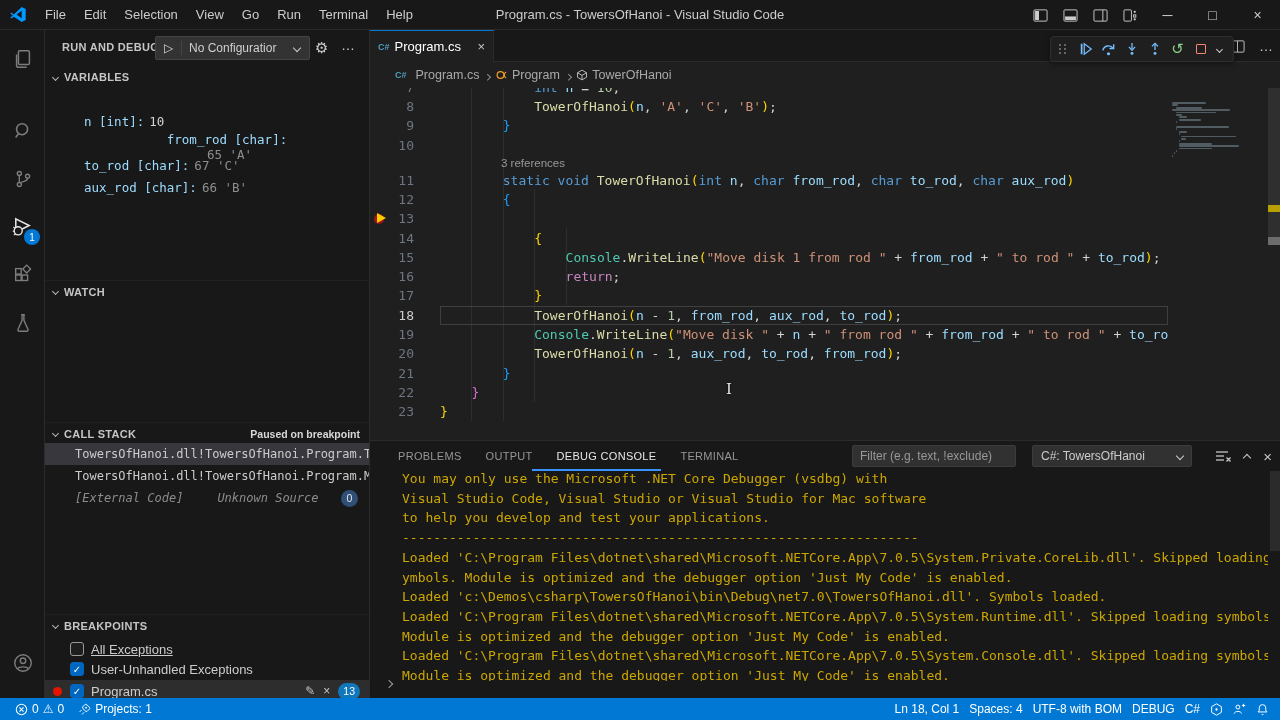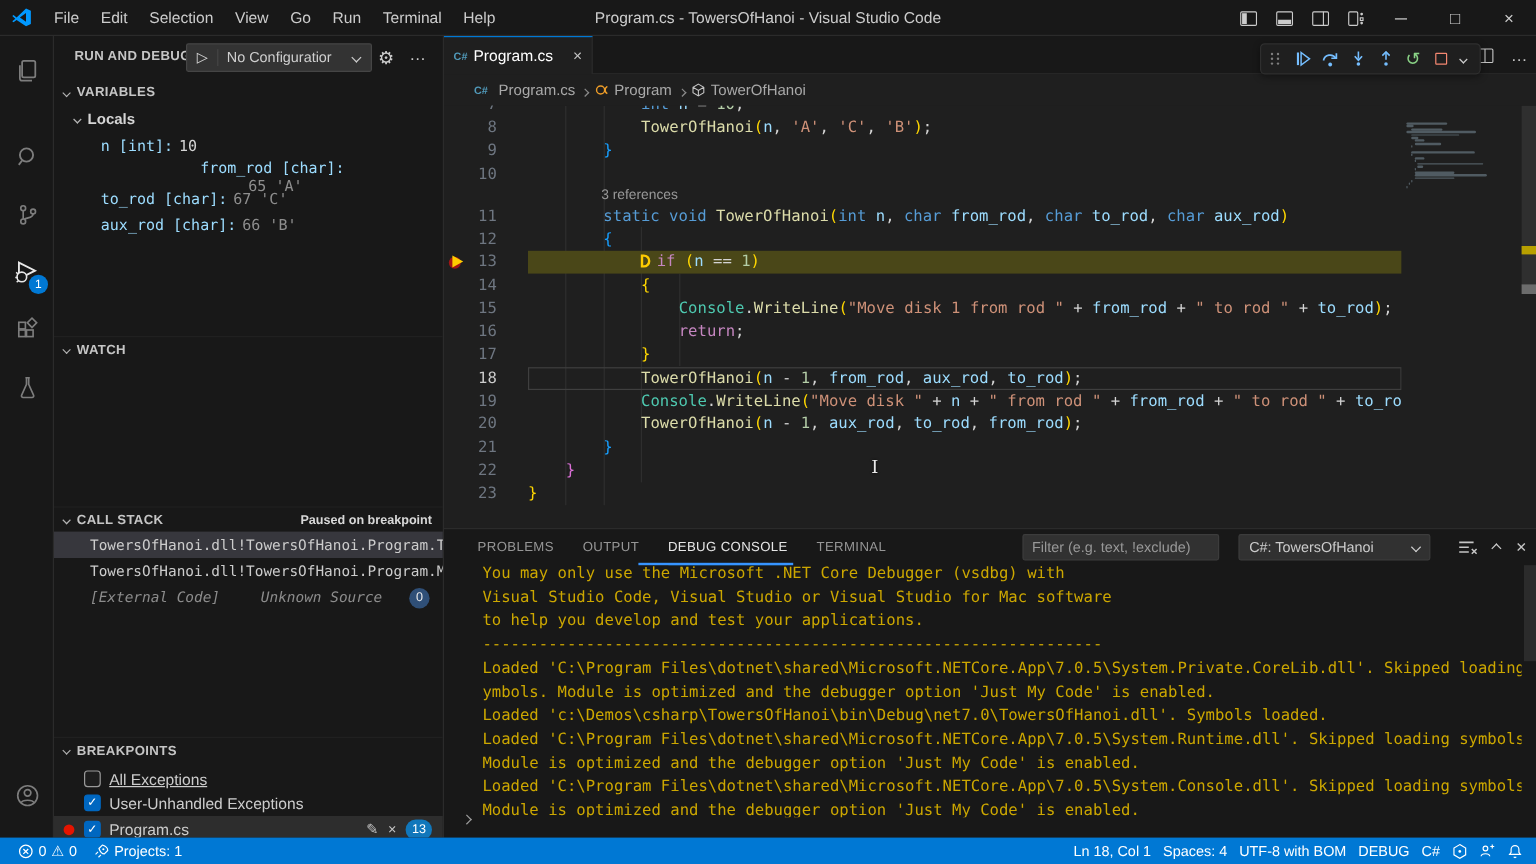--- a/index.html
+++ b/index.html
@@ -267,24 +267,20 @@
         <span class="chev" style="margin-right:9px"></span>
       </div>
       <span class="abs" style="left:270px;top:9px;font-size:15px">⚙</span>
       <span class="abs" style="left:296px;top:7px;font-size:14px;letter-spacing:1px">…</span>
     </div>
 
     <div class="sec-hdr" style="top:36px;border-top:none">
       <span class="chev"></span>
       <span class="sec-label">VARIABLES</span>
     </div>
-    <div class="sec-hdr" style="top:58px;border-top:none;padding-left:9px">
-      <span class="chev"></span>
-      <span class="group-label">Locals</span>
-    </div>
     <div id="var-rows">
         <div class="var-row" style="top: 80px;">
           <span class="vname">n [int]:</span>
           <span class="vval-bright">10</span>
         </div>
         <div class="var-row" style="top: 102px; flex-direction: column;">
           <span class="vname">from_rod [char]:</span>
           <span class="vval-dim">65 'A'</span>
         </div>
         <div class="var-row" style="top: 124px;">
@@ -462,21 +458,20 @@
       <div class="guide" style="left:63px;height:333px"></div>
       <div class="guide" style="left:94px;top:101px;height:213px"></div>
       <div class="guide" style="left:126px;top:140px;height:77px"></div>
     <div class="code-row" style="top: -10.3px; padding-left: 94.2px;"><span class="tk-kw">int</span><span class="tk-pl"> </span><span class="tk-vr">n</span><span class="tk-pl"> = </span><span class="tk-nm">10</span><span class="tk-pl">;</span></div>
         <div class="code-row" style="top: 9px; padding-left: 94.2px;"><span class="tk-fn">TowerOfHanoi</span><span class="tk-b1">(</span><span class="tk-vr">n</span><span class="tk-pl">, </span><span class="tk-st">'A'</span><span class="tk-pl">, </span><span class="tk-st">'C'</span><span class="tk-pl">, </span><span class="tk-st">'B'</span><span class="tk-b1">)</span><span class="tk-pl">;</span></div>
         <div class="code-row" style="top: 28.3px; padding-left: 62.8px;"><span class="tk-b3">}</span></div>
         <div class="code-row" style="top: 47.6px; padding-left: 0px;"></div>
         <div class="codelens" style="left: 61px; top: 68.9px;">3 references</div>
         <div class="code-row" style="top: 82.6px; padding-left: 62.8px;"><span class="tk-kw">static</span><span class="tk-pl"> </span><span class="tk-kw">void</span><span class="tk-pl"> </span><span class="tk-fn">TowerOfHanoi</span><span class="tk-b1">(</span><span class="tk-kw">int</span><span class="tk-pl"> </span><span class="tk-vr">n</span><span class="tk-pl">, </span><span class="tk-kw">char</span><span class="tk-pl"> </span><span class="tk-vr">from_rod</span><span class="tk-pl">, </span><span class="tk-kw">char</span><span class="tk-pl"> </span><span class="tk-vr">to_rod</span><span class="tk-pl">, </span><span class="tk-kw">char</span><span class="tk-pl"> </span><span class="tk-vr">aux_rod</span><span class="tk-b1">)</span></div>
         <div class="code-row" style="top: 101.9px; padding-left: 62.8px;"><span class="tk-b3">{</span></div>
-        <div class="code-row exec" style="top: 121.2px; padding-left: 94.2px;"><span class="cur-marker"></span><span class="tk-ctl">if</span><span class="tk-pl"> </span><span class="tk-b1">(</span><span class="tk-vr">n</span><span class="tk-pl"> == </span><span class="tk-nm">1</span><span class="tk-b1">)</span></div>
         <div class="code-row" style="top: 140.5px; padding-left: 94.2px;"><span class="tk-b1">{</span></div>
         <div class="code-row" style="top: 159.8px; padding-left: 125.6px;"><span class="tk-ty">Console</span><span class="tk-pl">.</span><span class="tk-fn">WriteLine</span><span class="tk-b1">(</span><span class="tk-st">"Move disk 1 from rod "</span><span class="tk-pl"> + </span><span class="tk-vr">from_rod</span><span class="tk-pl"> + </span><span class="tk-st">" to rod "</span><span class="tk-pl"> + </span><span class="tk-vr">to_rod</span><span class="tk-b1">)</span><span class="tk-pl">;</span></div>
         <div class="code-row" style="top: 179.1px; padding-left: 125.6px;"><span class="tk-ctl">return</span><span class="tk-pl">;</span></div>
         <div class="code-row" style="top: 198.4px; padding-left: 94.2px;"><span class="tk-b1">}</span></div>
         <div class="code-row cursor-line" style="top: 217.7px; padding-left: 94.2px;"><span class="tk-fn">TowerOfHanoi</span><span class="tk-b1">(</span><span class="tk-vr">n</span><span class="tk-pl"> - </span><span class="tk-nm">1</span><span class="tk-pl">, </span><span class="tk-vr">from_rod</span><span class="tk-pl">, </span><span class="tk-vr">aux_rod</span><span class="tk-pl">, </span><span class="tk-vr">to_rod</span><span class="tk-b1">)</span><span class="tk-pl">;</span></div>
         <div class="code-row" style="top: 237px; padding-left: 94.2px;"><span class="tk-ty">Console</span><span class="tk-pl">.</span><span class="tk-fn">WriteLine</span><span class="tk-b1">(</span><span class="tk-st">"Move disk "</span><span class="tk-pl"> + </span><span class="tk-vr">n</span><span class="tk-pl"> + </span><span class="tk-st">" from rod "</span><span class="tk-pl"> + </span><span class="tk-vr">from_rod</span><span class="tk-pl"> + </span><span class="tk-st">" to rod "</span><span class="tk-pl"> + </span><span class="tk-vr">to_rod</span></div>
         <div class="code-row" style="top: 256.3px; padding-left: 94.2px;"><span class="tk-fn">TowerOfHanoi</span><span class="tk-b1">(</span><span class="tk-vr">n</span><span class="tk-pl"> - </span><span class="tk-nm">1</span><span class="tk-pl">, </span><span class="tk-vr">aux_rod</span><span class="tk-pl">, </span><span class="tk-vr">to_rod</span><span class="tk-pl">, </span><span class="tk-vr">from_rod</span><span class="tk-b1">)</span><span class="tk-pl">;</span></div>
         <div class="code-row" style="top: 275.6px; padding-left: 62.8px;"><span class="tk-b3">}</span></div>
         <div class="code-row" style="top: 294.9px; padding-left: 31.4px;"><span class="tk-b2">}</span></div>
         <div class="code-row" style="top: 314.2px; padding-left: 0px;"><span class="tk-b1">}</span></div>

